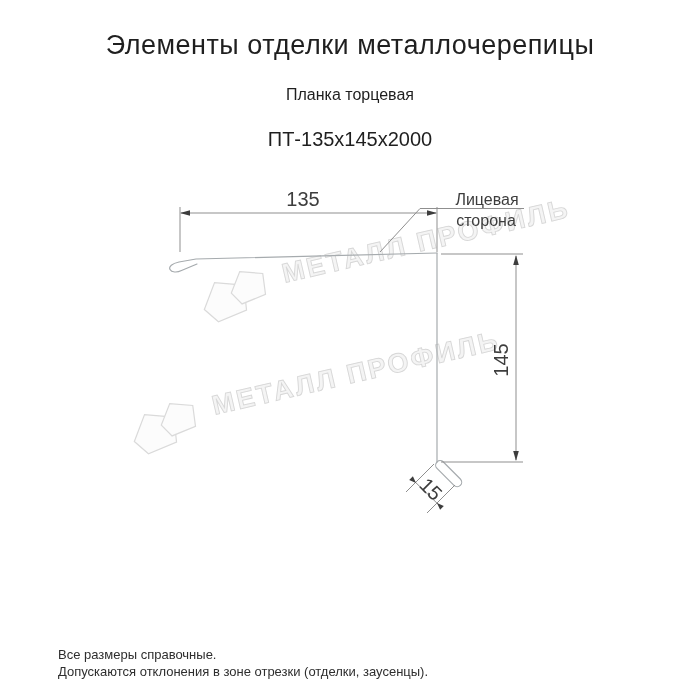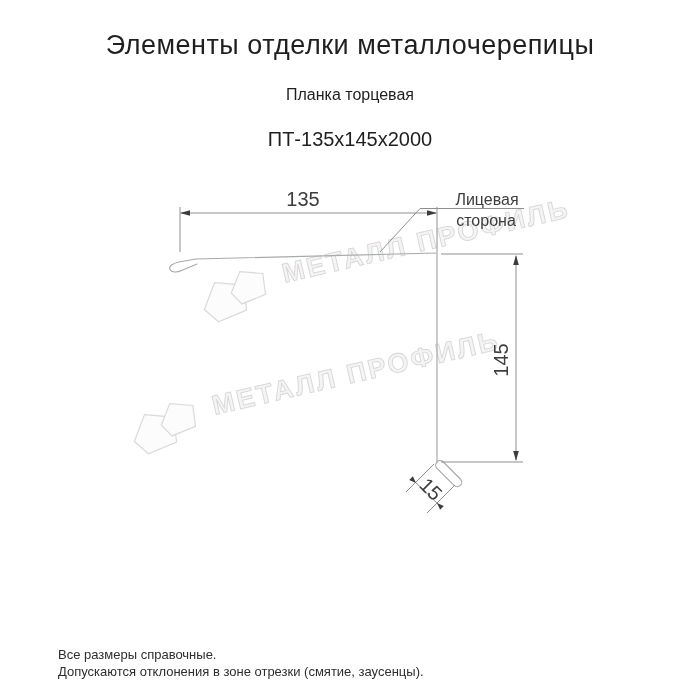--- a/index.html
+++ b/index.html
@@ -91,14 +91,14 @@
   <text class="dim-text" x="303" y="206" text-anchor="middle">135</text>
   <text class="dim-text" x="508" y="360" text-anchor="middle" transform="rotate(-90 508 360)">145</text>
   <text class="dim-text" x="426" y="494" text-anchor="middle" transform="rotate(45 426 494)">15</text>
 
   <text class="label-text" x="487" y="205" text-anchor="middle">Лицевая</text>
   <text class="label-text" x="486" y="226" text-anchor="middle">сторона</text>
 </svg>
 
 <div class="footer-notes">
   <div>Все размеры справочные.</div>
-  <div>Допускаются отклонения в зоне отрезки (смятие, заусенцы).</div>
+  <div>Допускаются отклонения в зоне отрезки (отделки, заусенцы).</div>
 </div>
 
 </body></html>

